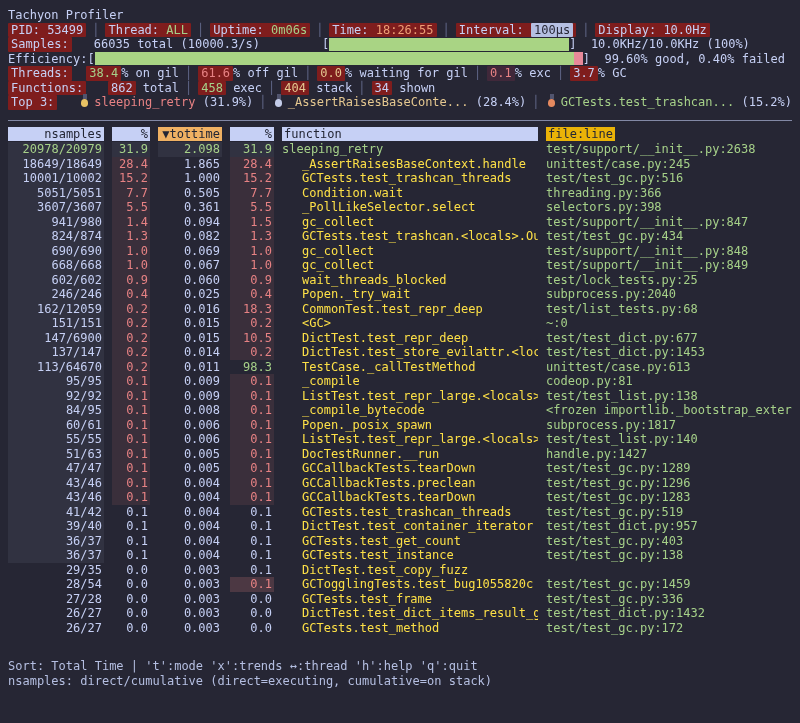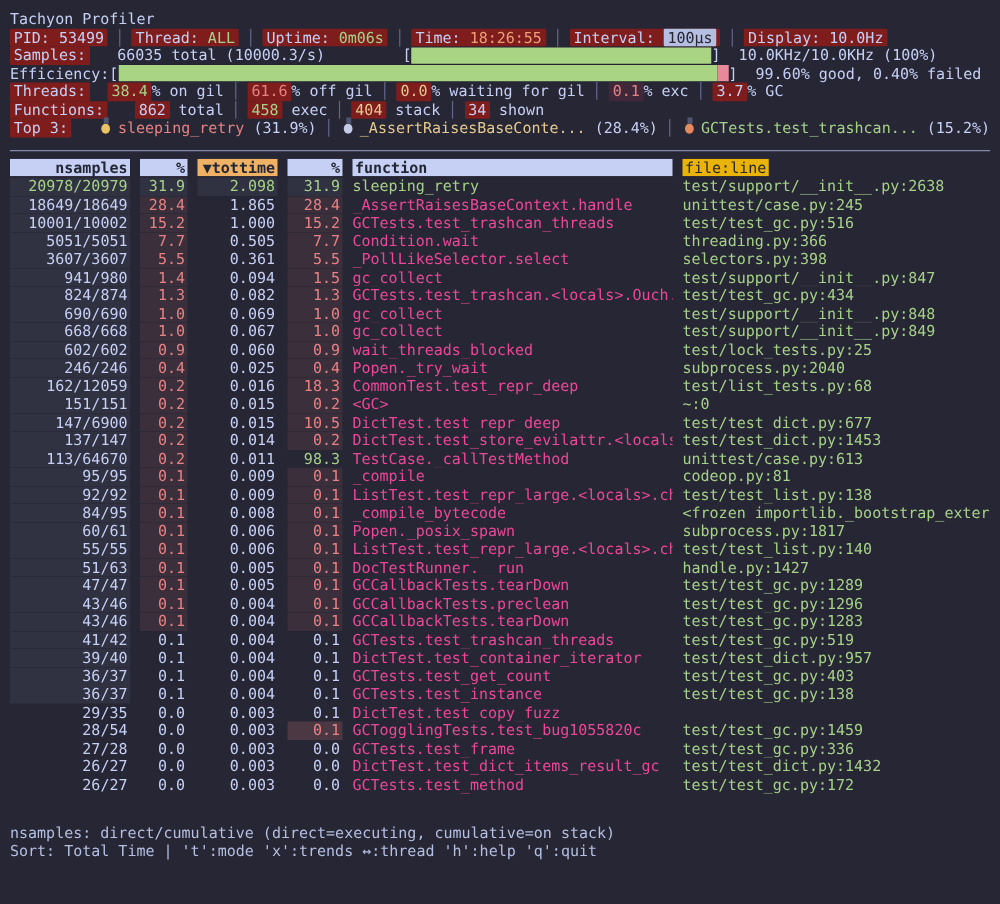--- a/index.html
+++ b/index.html
@@ -32,30 +32,30 @@
   .medal.bronze { background:#e5895f; }
   .hrule { height:1px; background:#8288a5; margin:10px 0 6px 0; }
   
   .trow, .thead {
     display:grid;
     grid-template-columns:96px 38px 64px 44px 256px 1fr;
     column-gap:8px; height:14.5px; line-height:14.5px; align-items:center;
     white-space:pre; overflow:hidden;
   }
   .thead { margin-bottom:1px; }
-  .th { background:#c6d0f5; color:#232634; padding:0 2px;font-weight:bold; }
+  .th { background:#c6d0f5; color:#232634; padding:0 2px; }
   .th.num { text-align:right; }
   .th.sorted { background:#efb163; }
   .th-hug { background:#eab308; color:#232634; padding:0 2px; justify-self:start; }
   .cell { overflow:hidden; }
   .num { text-align:right; padding:0 2px; }
   .hotbg { background:rgba(198,208,245,0.07); }
   .redbg { background:rgba(231,130,132,0.10); }
   .redbg2 { background:rgba(231,130,132,0.20); }
-  .fn { color:#ec4899; }
+  .fn { color:#fde047;margin-left:20px; }
   .fl { color:#a6d189; }
   .footer { margin-top:24px; color:#b5bfe2; }
   .footer .line { height:15px; }
 </style>
 </head>
 <body>
 
 <div class="screen">
 
   <div class="line">
@@ -120,17 +120,17 @@
       <div class="trow"><span class="cell num c-fg hotbg">36/37</span><span class="cell num c-fg">0.1</span><span class="cell num c-fg">0.004</span><span class="cell num c-fg">0.1</span><span class="cell fn">GCTests.test_get_count</span><span class="cell fl">test/test_gc.py:403</span></div>
       <div class="trow"><span class="cell num c-fg hotbg">36/37</span><span class="cell num c-fg">0.1</span><span class="cell num c-fg">0.004</span><span class="cell num c-fg">0.1</span><span class="cell fn">GCTests.test_instance</span><span class="cell fl">test/test_gc.py:138</span></div>
       <div class="trow"><span class="cell num c-fg">29/35</span><span class="cell num c-fg">0.0</span><span class="cell num c-fg">0.003</span><span class="cell num c-fg">0.1</span><span class="cell fn">DictTest.test_copy_fuzz</span></div>
       <div class="trow"><span class="cell num c-fg">28/54</span><span class="cell num c-fg">0.0</span><span class="cell num c-fg">0.003</span><span class="cell num c-red redbg2">0.1</span><span class="cell fn">GCTogglingTests.test_bug1055820c</span><span class="cell fl">test/test_gc.py:1459</span></div>
       <div class="trow"><span class="cell num c-fg">27/28</span><span class="cell num c-fg">0.0</span><span class="cell num c-fg">0.003</span><span class="cell num c-fg">0.0</span><span class="cell fn">GCTests.test_frame</span><span class="cell fl">test/test_gc.py:336</span></div>
       <div class="trow"><span class="cell num c-fg">26/27</span><span class="cell num c-fg">0.0</span><span class="cell num c-fg">0.003</span><span class="cell num c-fg">0.0</span><span class="cell fn">DictTest.test_dict_items_result_gc</span><span class="cell fl">test/test_dict.py:1432</span></div>
       <div class="trow"><span class="cell num c-fg">26/27</span><span class="cell num c-fg">0.0</span><span class="cell num c-fg">0.003</span><span class="cell num c-fg">0.0</span><span class="cell fn">GCTests.test_method</span><span class="cell fl">test/test_gc.py:172</span></div>
     </div>
 
   <div class="footer">
+    <div class="line">Sort: Total Time | 't':mode 'x':trends ↔:thread 'h':help 'q':quit</div>
     <div class="line">nsamples: direct/cumulative (direct=executing, cumulative=on stack)</div>
-    <div class="line">Sort: Total Time | 't':mode 'x':trends ↔:thread 'h':help 'q':quit</div>
   </div>
 
 </div>
 
 </body></html>

